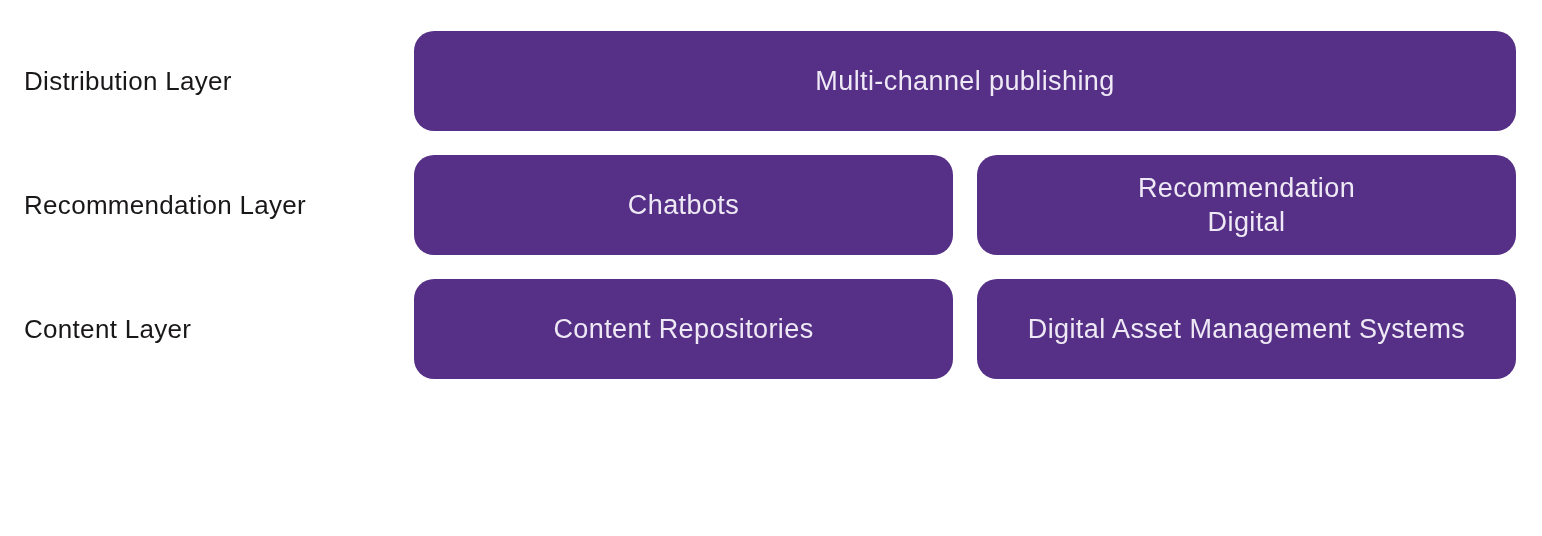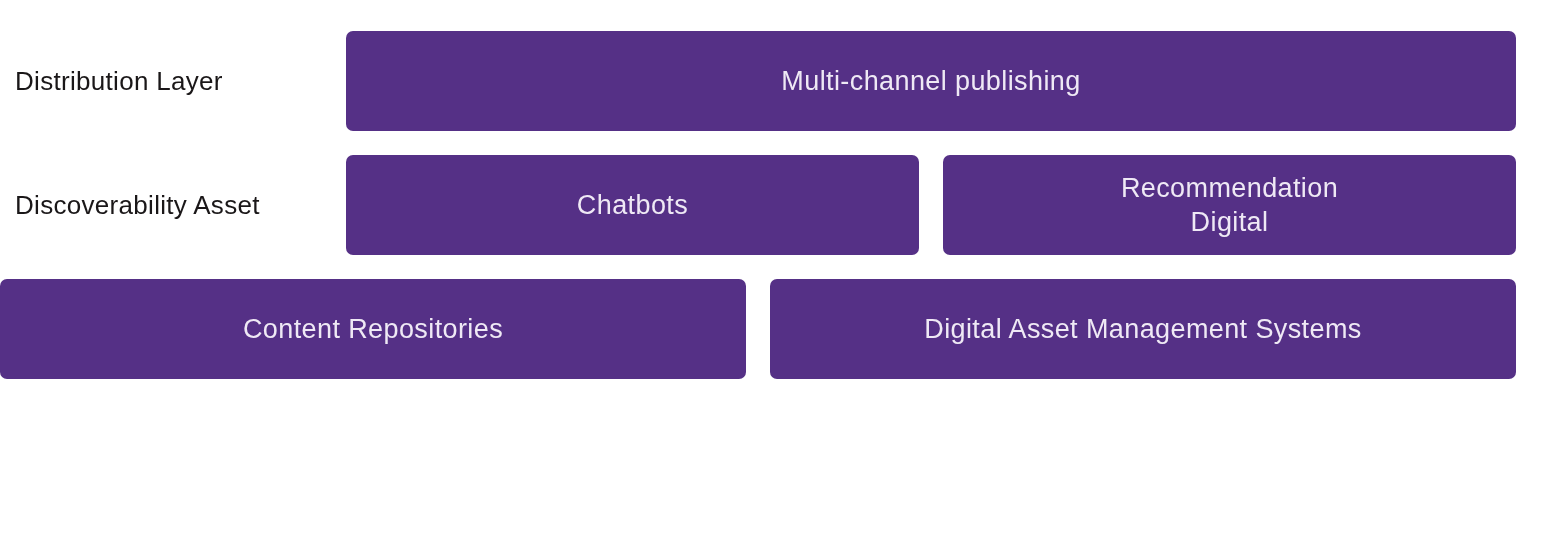--- a/index.html
+++ b/index.html
@@ -17,40 +17,40 @@
     box-sizing: border-box;
     padding-top: 31px;
   }
   .layer-row {
     display: flex;
     align-items: stretch;
     height: 100px;
     margin-bottom: 24px;
   }
   .layer-label {
-    width: 346px;
+    width: 414px;
     box-sizing: border-box;
-    padding-left: 15px;
+    padding-left: 24px;
     display: flex;
     align-items: center;
     font-size: 26px;
     letter-spacing: 0.3px;
     color: var(--label-text, #1a1718);
     white-space: nowrap;
   }
   .layer-content {
     flex: 1;
     display: flex;
     gap: 24px;
     margin-right: 26px;
   }
   .layer-box {
     flex: 1;
     background: var(--box-bg, #553086);
-    border-radius: 7px;
+    border-radius: 20px;
     color: var(--box-text, #efe9f5);
     display: flex;
     align-items: center;
     justify-content: center;
     text-align: center;
     font-size: 27px;
     letter-spacing: 0.4px;
     line-height: 34px;
     white-space: pre-line;
   }
@@ -61,29 +61,30 @@
 <div class="canvas" style="--bg: #ffffff; --box-bg: #553086; --box-text: #efe9f5; --label-text: #1a1718;">
 
   <div class="layer-row">
     <div class="layer-label">Distribution Layer</div>
     <div class="layer-content">
       <div class="layer-box">Multi-channel publishing</div>
     </div>
   </div>
 
   <div class="layer-row">
-    <div class="layer-label">Discoverability Asset</div>
+    <div class="layer-label">Recommendation Layer</div>
     <div class="layer-content">
       <div class="layer-box">Chatbots</div>
       <div class="layer-box">Recommendation
 Digital</div>
     </div>
   </div>
 
 
   <div class="layer-row">
+    <div class="layer-label">Content Layer</div>
     <div class="layer-content">
       <div class="layer-box">Content Repositories</div>
       <div class="layer-box">Digital Asset Management Systems</div>
     </div>
   </div>
 
 </div>
 
 </body></html>

